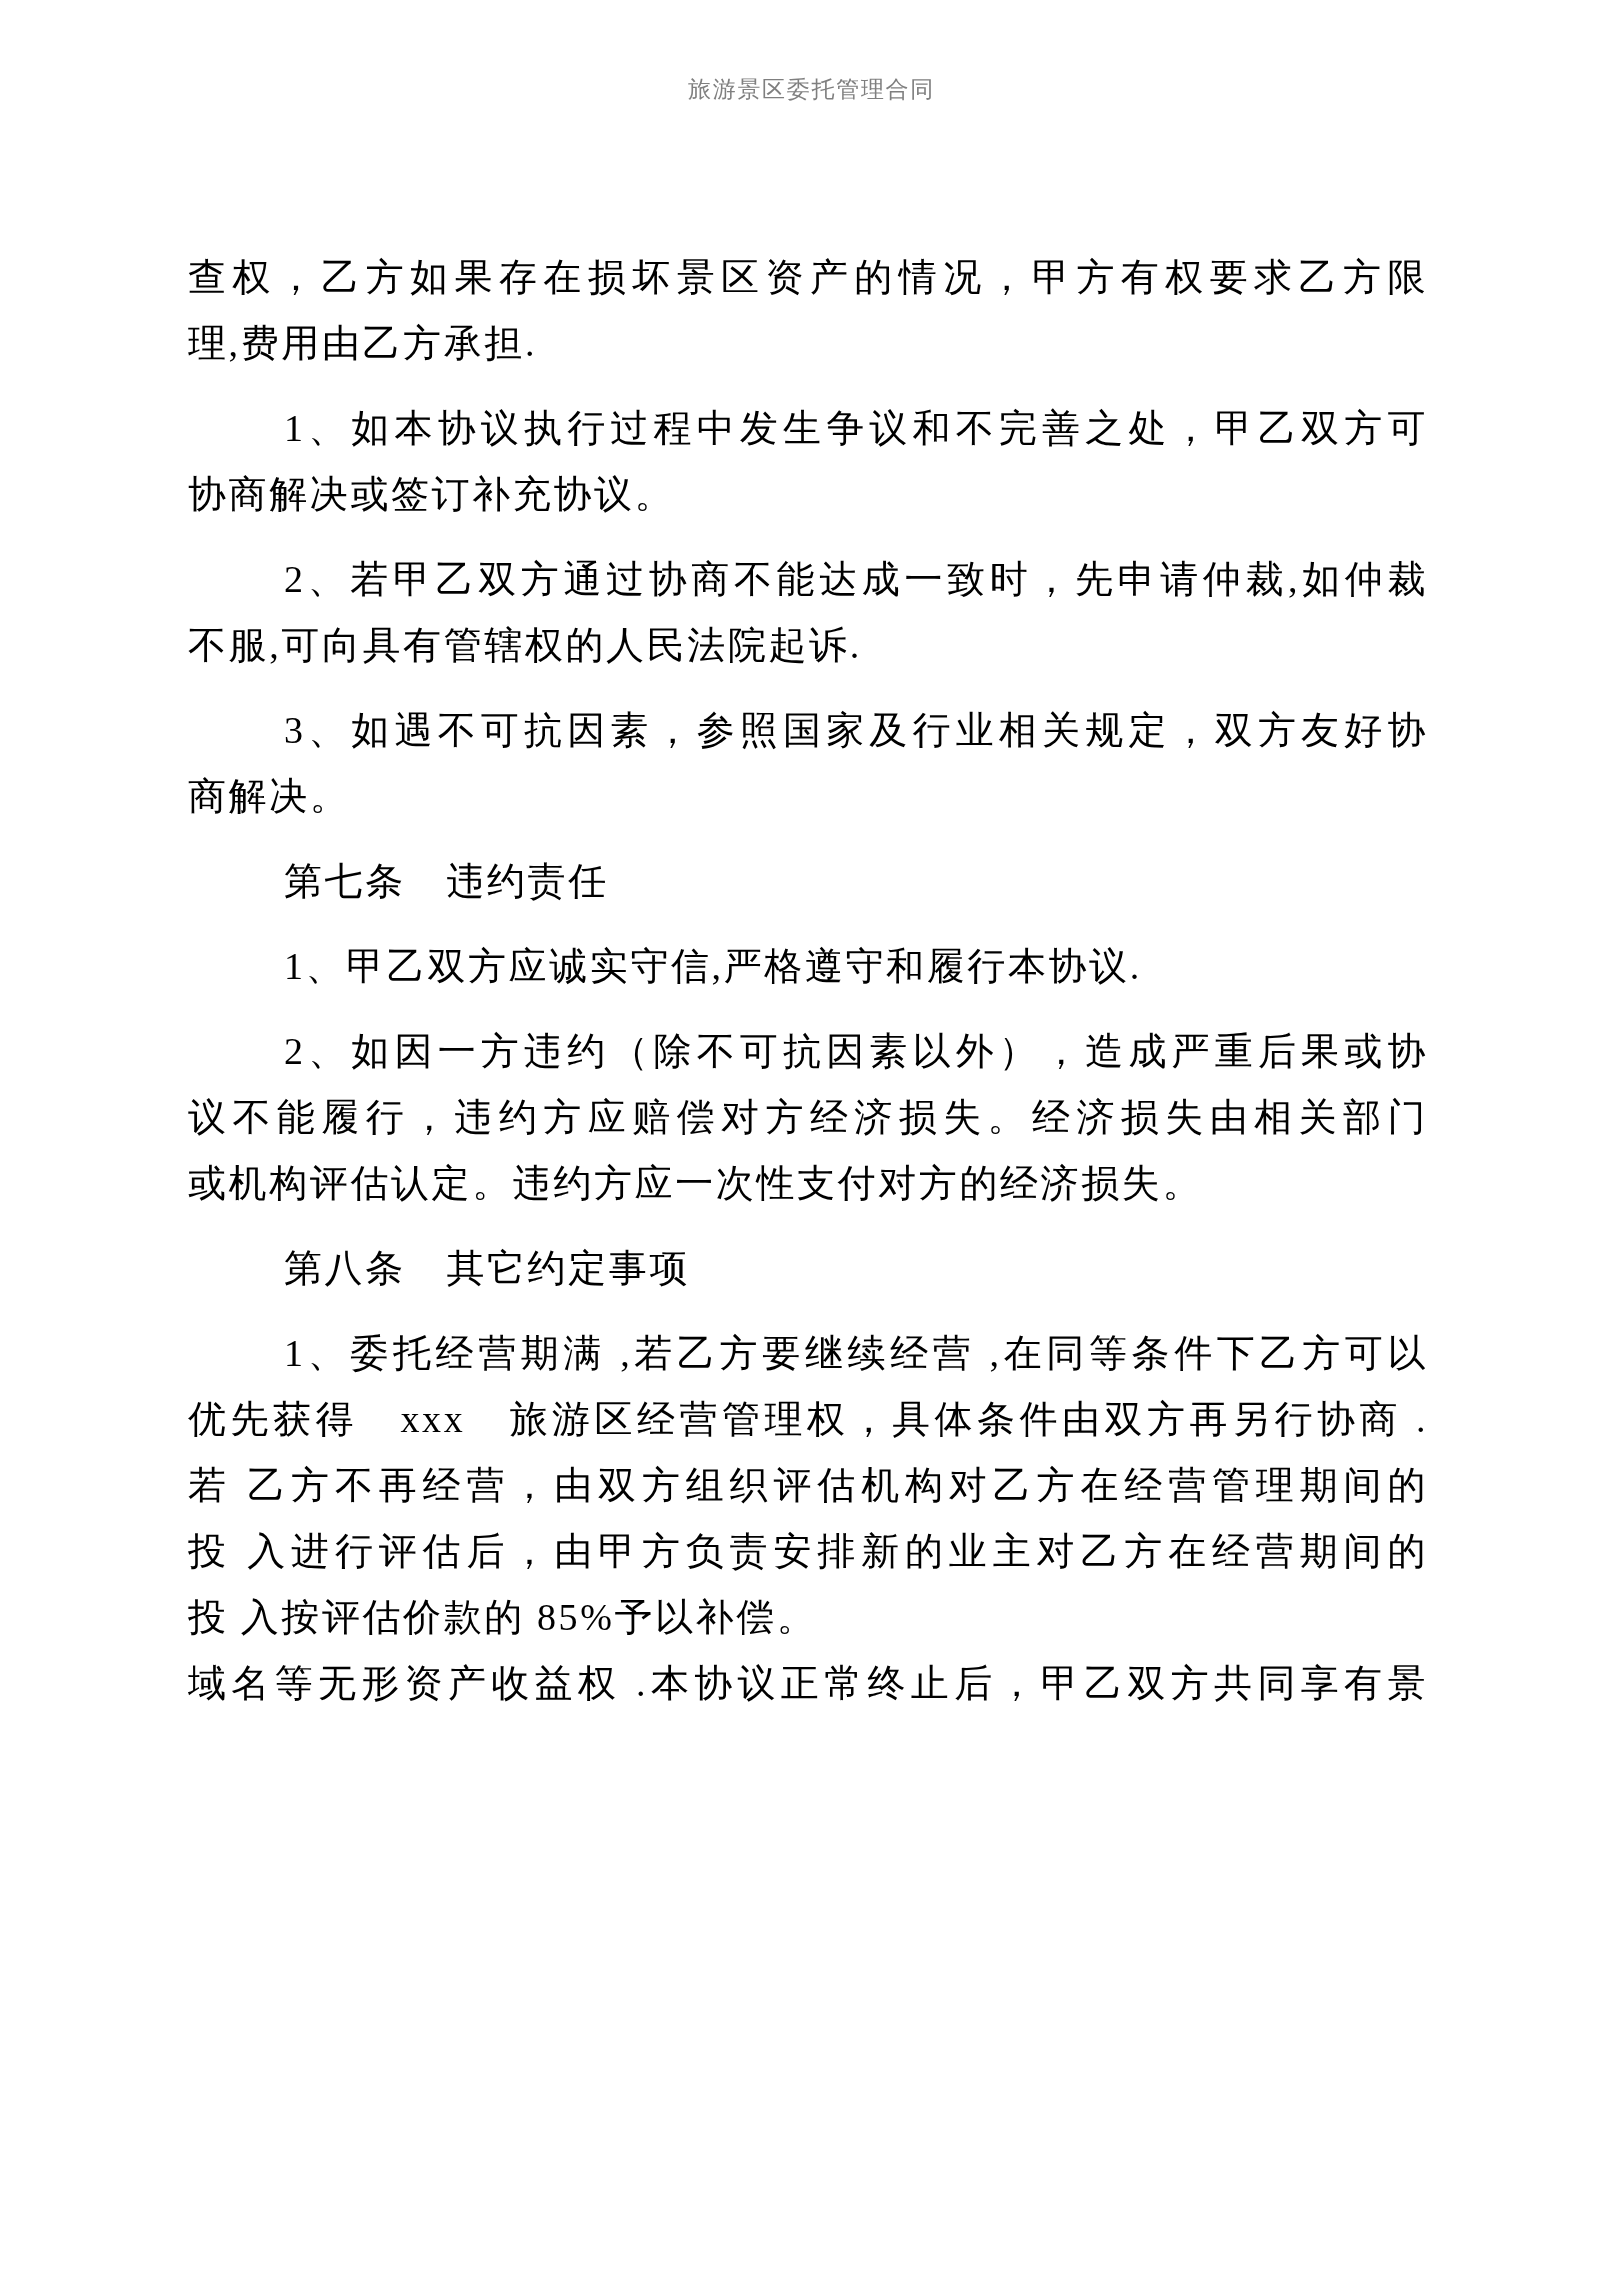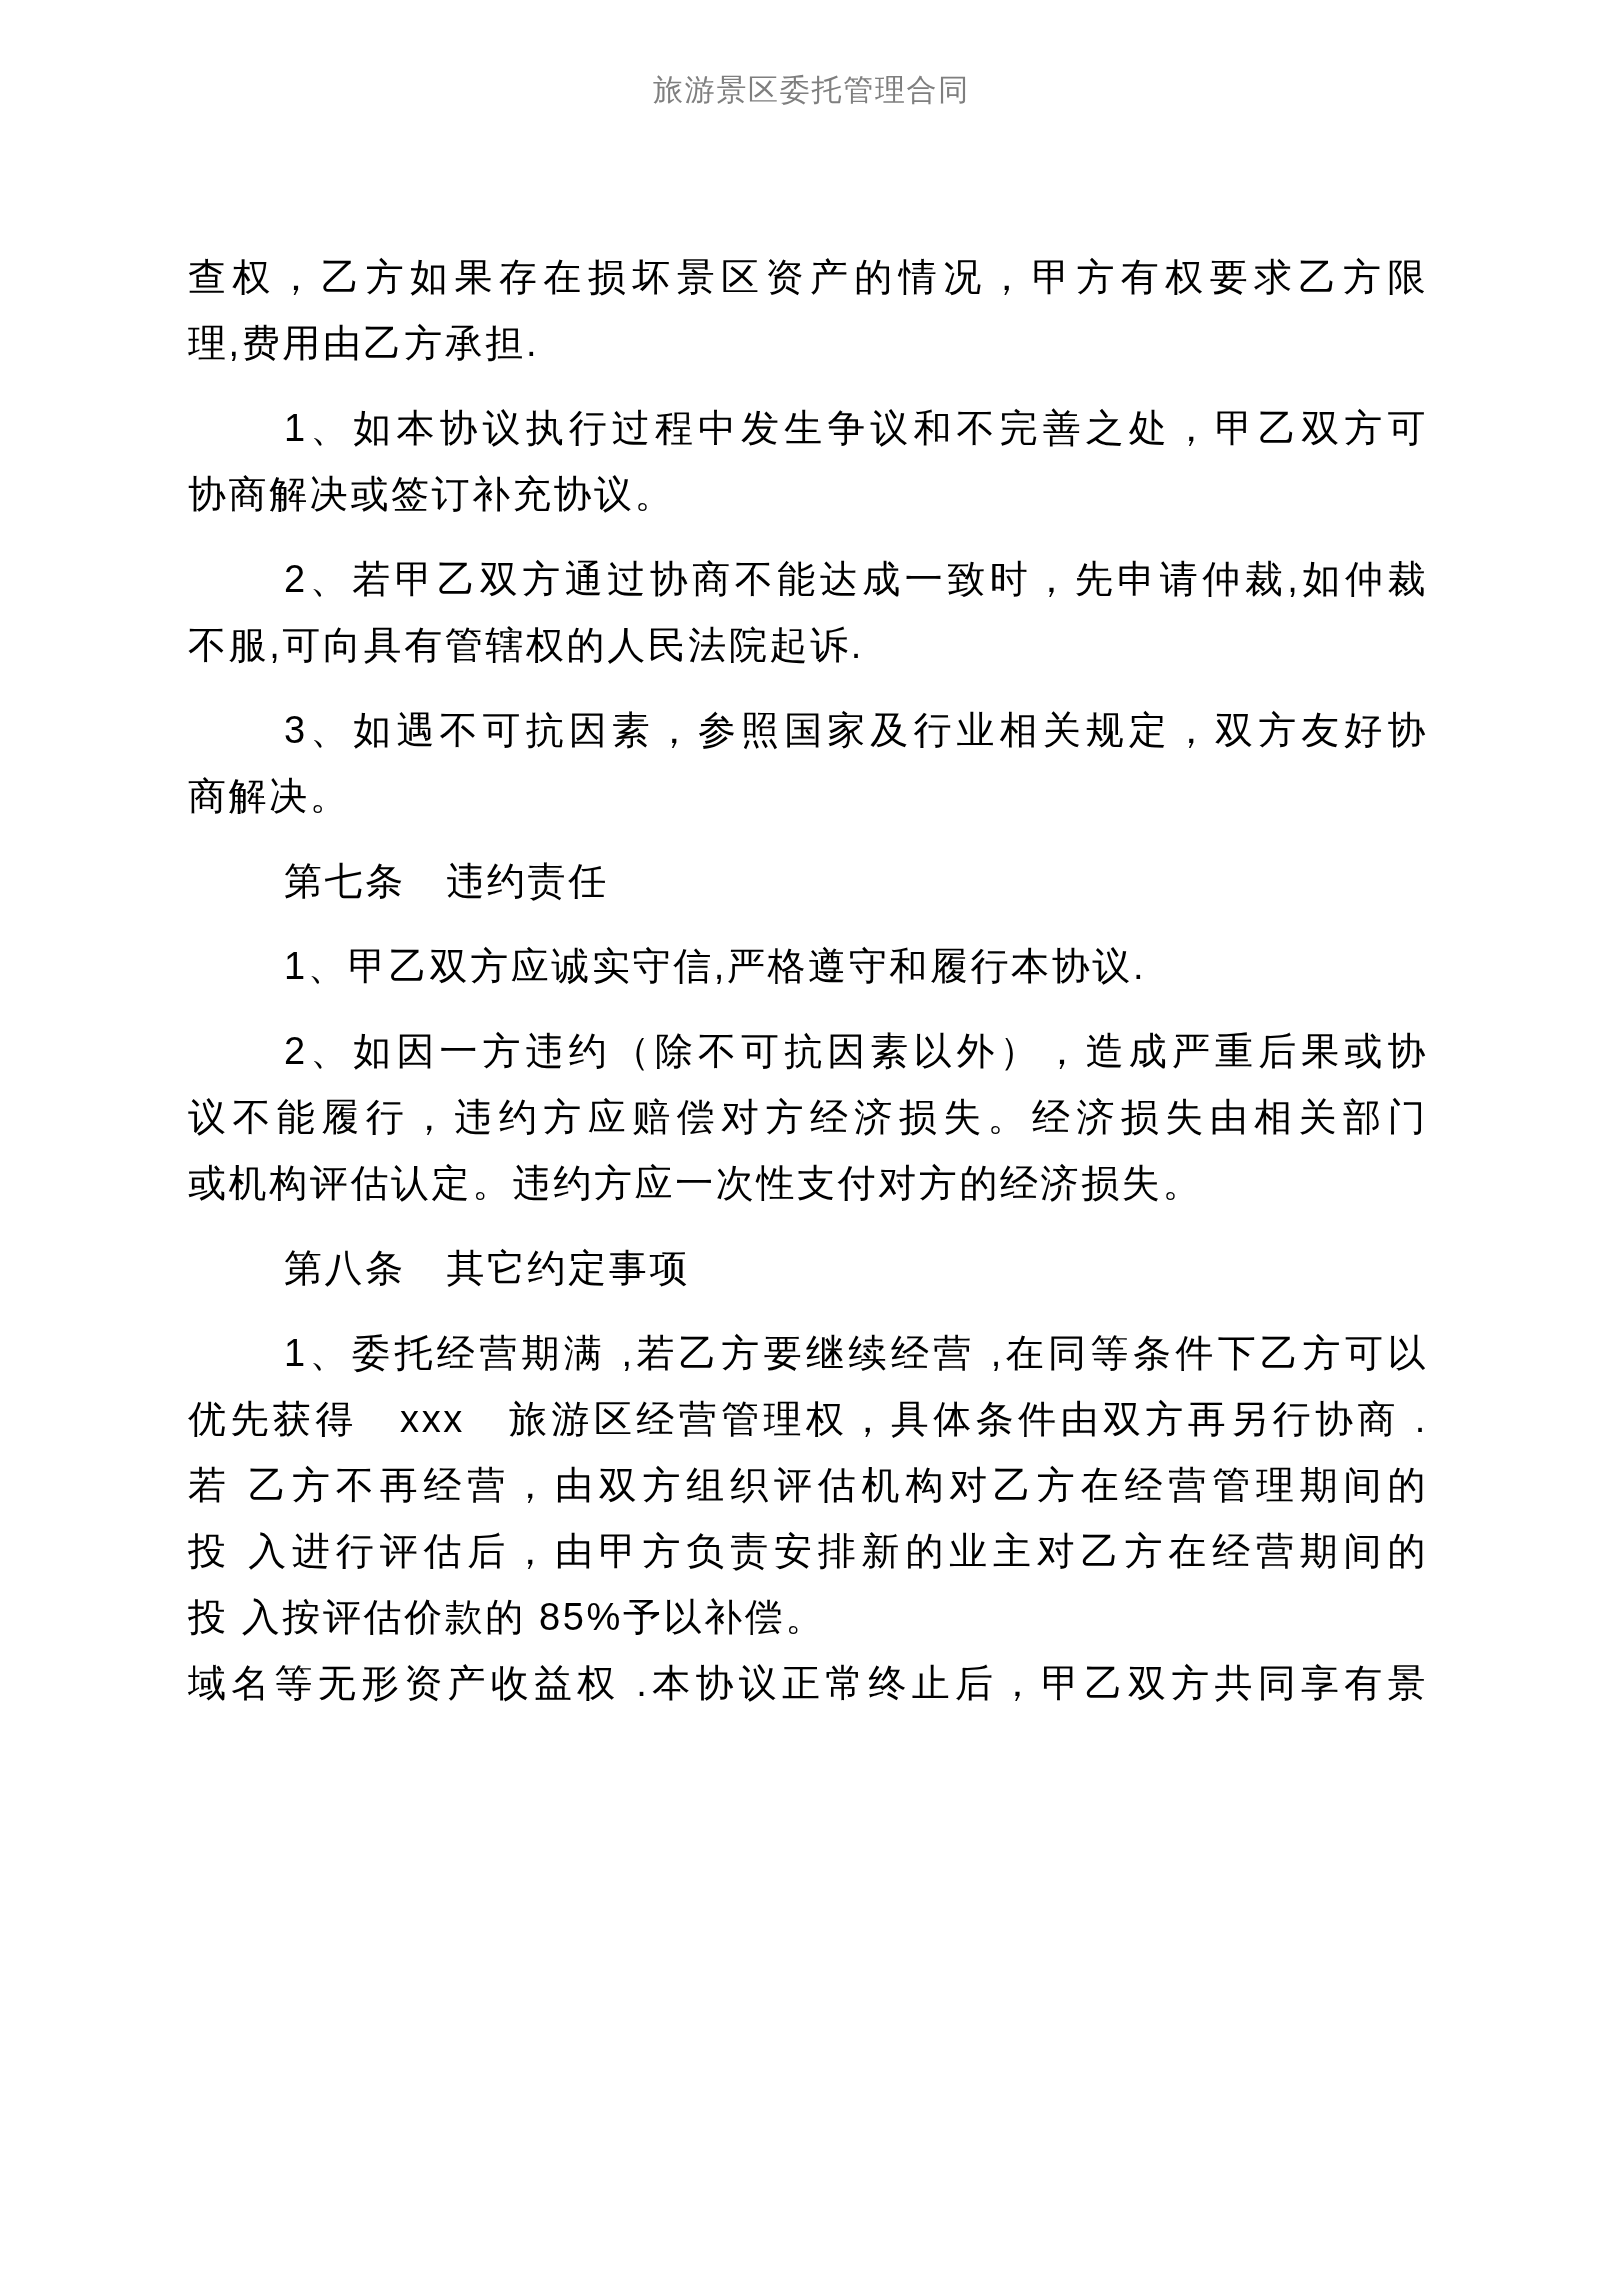--- a/index.html
+++ b/index.html
@@ -11,36 +11,37 @@
     position: relative;
     width: 1623px;
     height: 2295px;
     background: #ffffff;
     overflow: hidden;
     font-family: "Liberation Sans", "DejaVu Sans", sans-serif;
   }
   .doc-header {
     padding-top: 73px;
     text-align: center;
-    font-size: 30px;
+    font-size: 23px;
     line-height: 33px;
     letter-spacing: 1.7px;
     color: #7f7f7f;
   }
   .doc-body {
     margin: 138px 0 0 188px;
     width: 1240px;
     color: #000000;
     font-size: 38px;
     line-height: 66px;
     letter-spacing: 2.6px;
   }
   .line {
     text-align: left;
     white-space: pre-wrap;
+    font-family: Liberation Serif, serif;
   }
   .line.full {
     text-align: justify;
     text-align-last: justify;
   }
   .line.indent {
     padding-left: 96px;
     margin-top: 19px;
   }
 </style>

